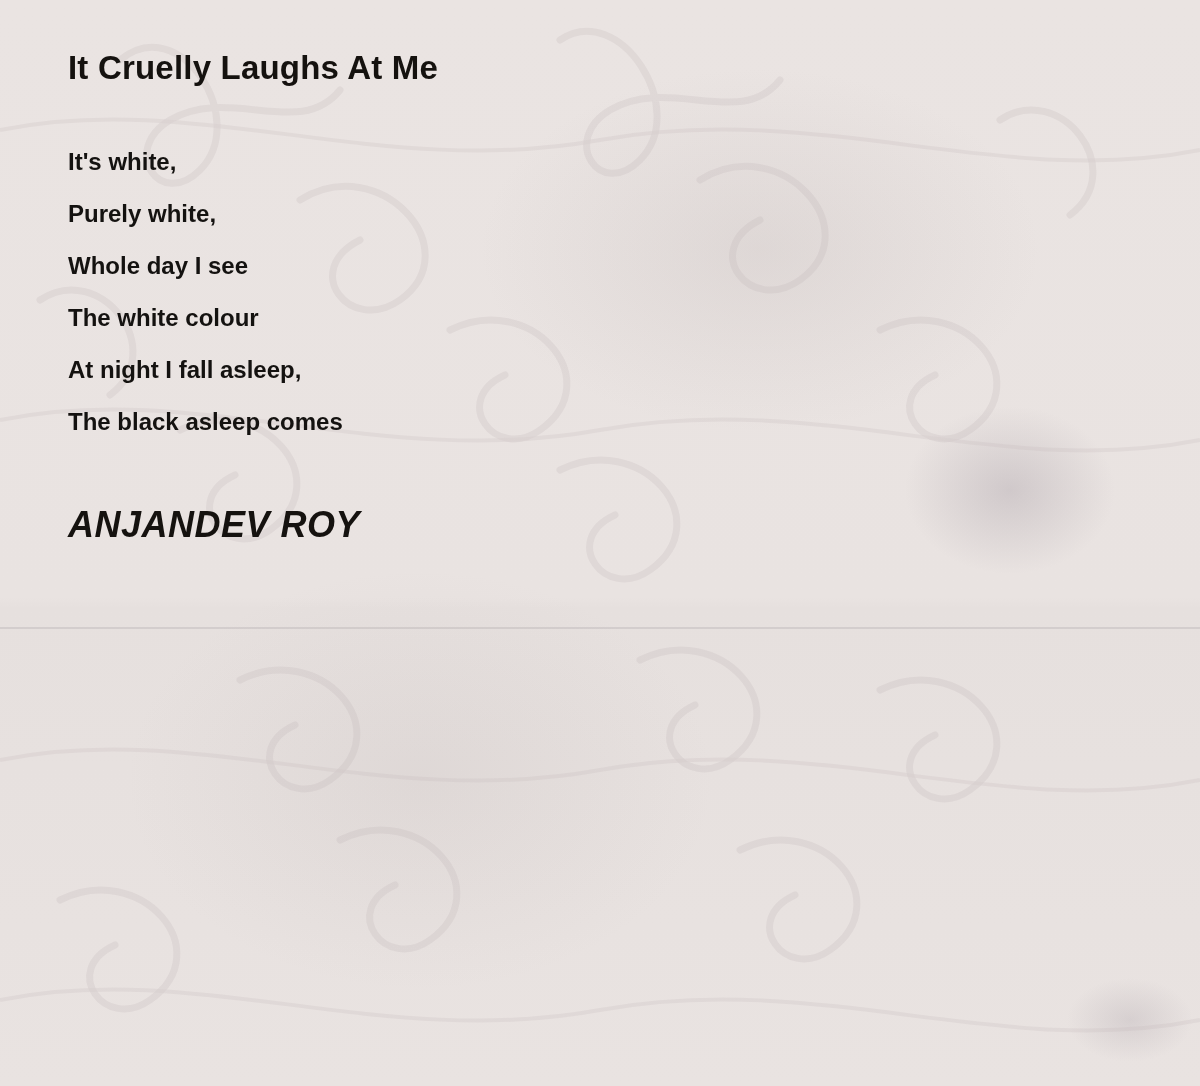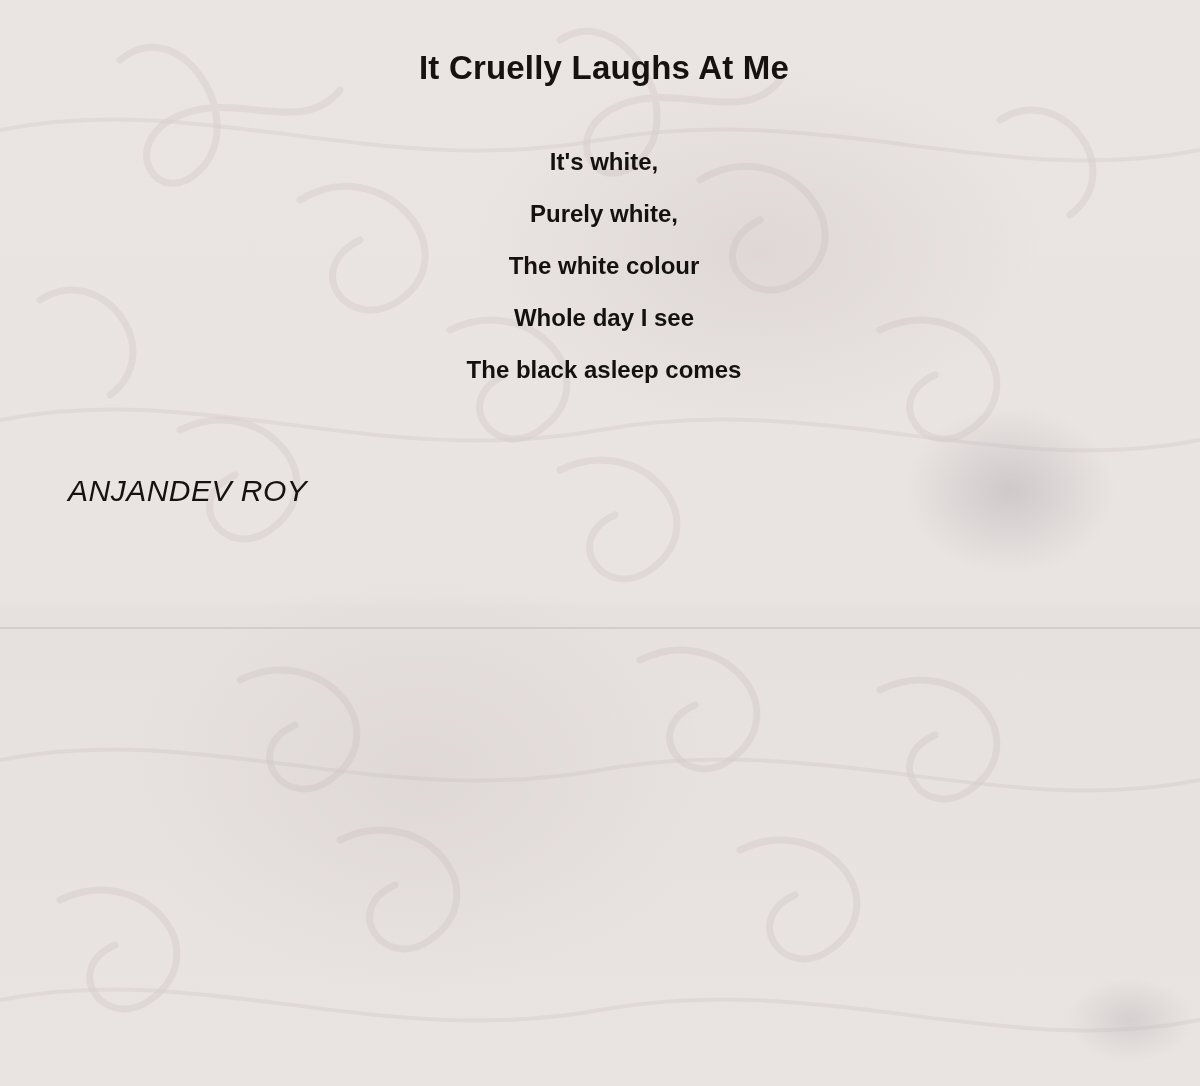--- a/index.html
+++ b/index.html
@@ -52,44 +52,42 @@
     padding: 48px 60px 0 68px;
   }
 
   .poem-title {
     font-size: 33px;
     font-weight: bold;
     color: #15120f;
     letter-spacing: 0.2px;
     margin: 0 0 48px 0;
     line-height: 1.2;
-    text-align: center;
   }
 
   .stanza {
     margin: 0 0 48px 0;
-    text-align: center;
   }
   .stanza:last-of-type { margin-bottom: 40px; }
 
   .line {
     font-size: 24px;
     font-weight: bold;
     color: #141210;
     line-height: 52px;
     white-space: pre;
   }
 
   .author {
-    font-size: 30px;
+    font-size: 36px;
     font-style: italic;
-    font-weight: normal;
+    font-weight: bold;
     color: #15120f;
     letter-spacing: 0.5px;
-    margin-top: 78px;
+    margin-top: 56px;
   }
 </style>
 </head>
 <body>
 
 <div class="page">
 
   <div class="texture">
     <svg viewBox="0 0 1200 1086" preserveAspectRatio="none" aria-hidden="true">
       <g fill="none" stroke="#b9adb0" stroke-width="7" stroke-linecap="round" opacity="0.45">
@@ -121,22 +119,23 @@
 
   <div class="seam"></div>
 
   <div class="content">
 
     <h1 class="poem-title">It Cruelly Laughs At Me</h1>
 
     <div class="stanza">
       <div class="line">It's white,</div>
       <div class="line">Purely white,</div>
+      <div class="line">Whole day I see</div>
       <div class="line">The white colour</div>
-      <div class="line">Whole day I see</div>
+      <div class="line">At night I fall asleep,</div>
       <div class="line">The black asleep comes</div>
     </div>
 
 
     <div class="author">ANJANDEV ROY</div>
 
   </div>
 </div>
 
 </body></html>

